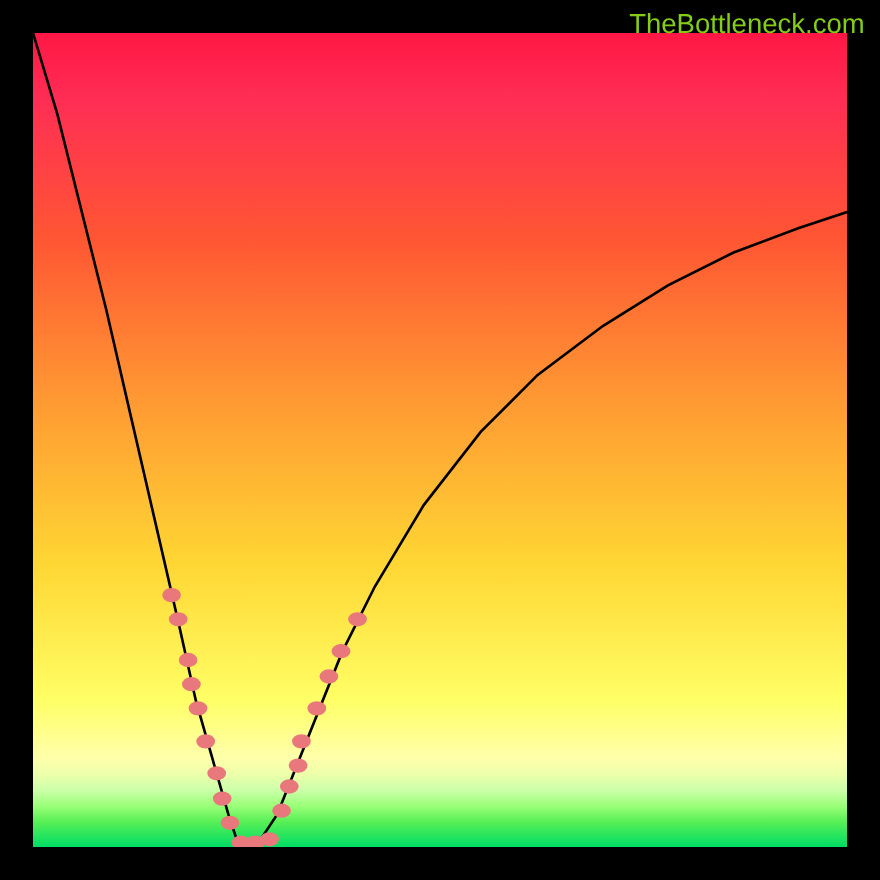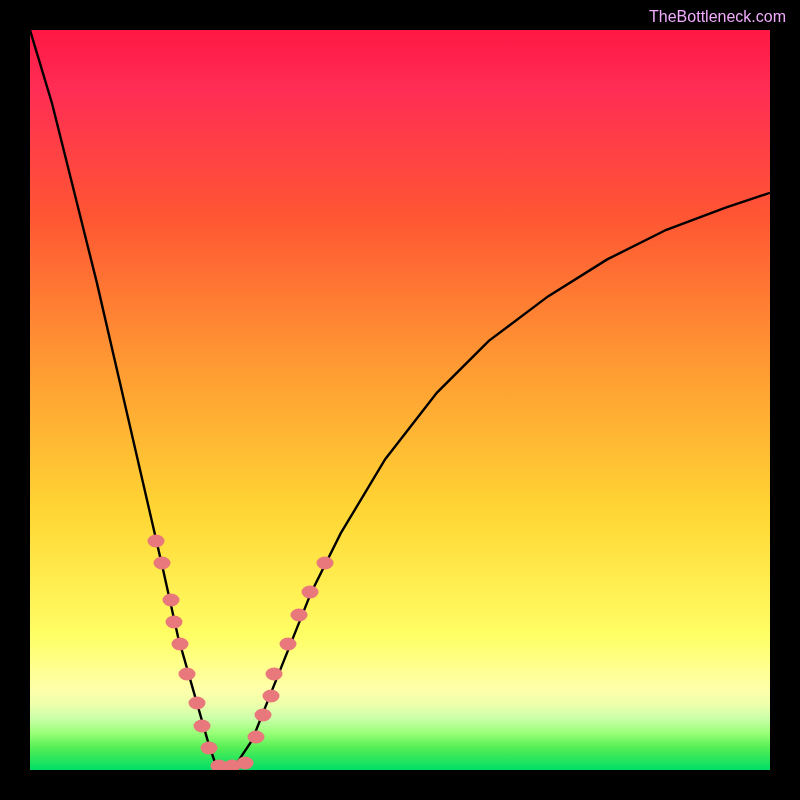--- a/index.html
+++ b/index.html
@@ -8,22 +8,22 @@
     height: 800px;
     background: #000;
     position: relative;
     overflow: hidden;
   }
   .watermark {
     position: absolute;
     top: 8px;
     right: 14px;
     font-family: Arial, sans-serif;
-    font-size: 16px;
-    color: #f0abfc;
+    font-size: 25px;
+    color: #84cc16;
     z-index: 10;
   }
   .plot-area {
     position: absolute;
     left: 30px;
     top: 30px;
     width: 740px;
     height: 740px;
     overflow: hidden;
   }

